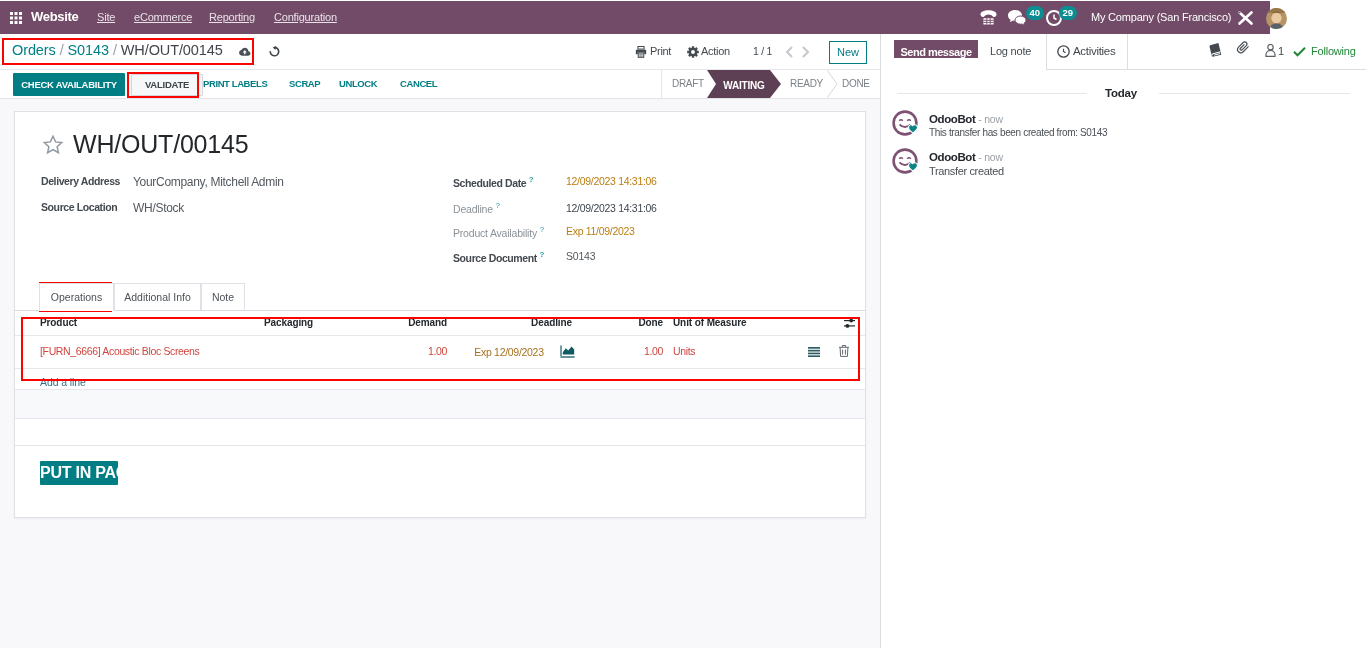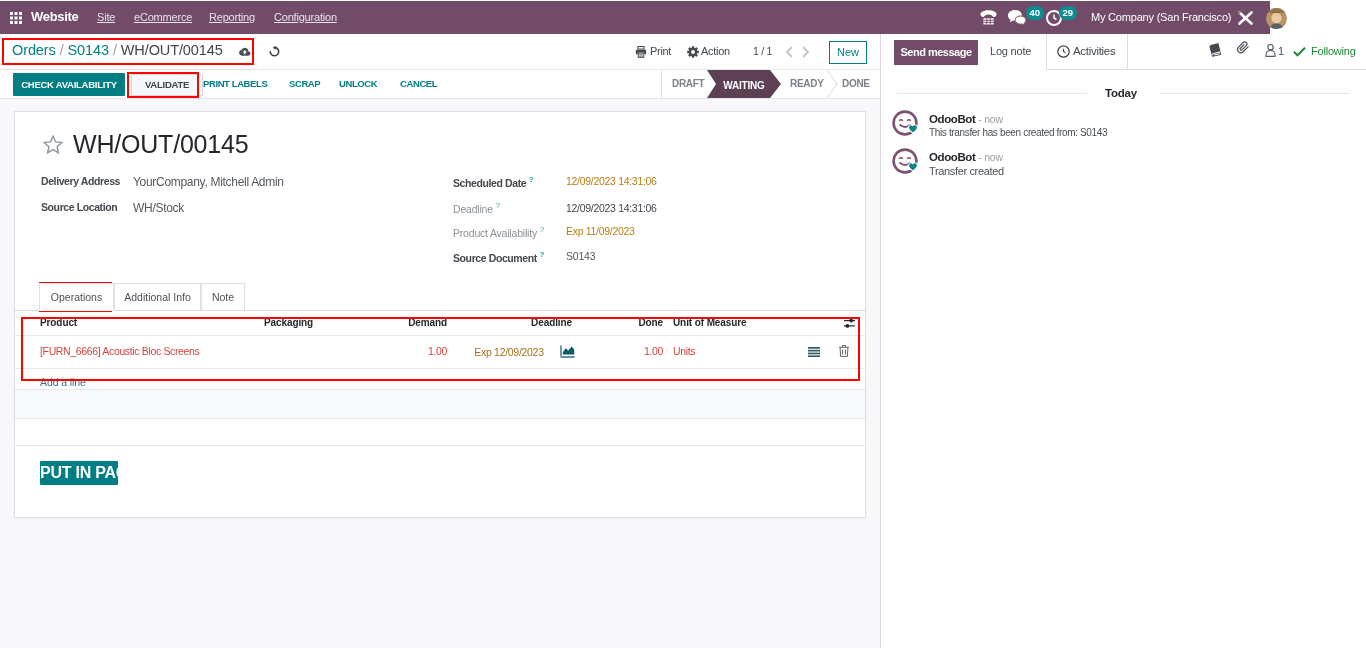--- a/index.html
+++ b/index.html
@@ -16,21 +16,21 @@
 
 #leftpanel { position:absolute; left:0; top:34px; width:881px; height:614px; background:#f8f8fb; }
 #row1 { position:absolute; left:0; top:0; width:881px; height:36px; background:#fff; border-bottom:1px solid #e7e7ee; }
 #row2 { position:absolute; left:0; top:36px; width:881px; height:29px; background:#fff; border-bottom:1px solid #e3e3ea; }
 .bc { font-size:14.5px; letter-spacing:-0.1px; }
 .bc a { color:#017E84; text-decoration:none; }
 .btn { display:inline-block; font-size:9.5px; font-weight:700; letter-spacing:-0.25px; border-radius:1px; white-space:nowrap; }
 .btn-teal { background:#017E84; color:#fff; }
 .btn-flat { color:#017E84; background:none; letter-spacing:-0.4px; }
 
-.status-txt { font-size:10px; color:#7b8289; font-weight:700; letter-spacing:-0.3px; }
+.status-txt { font-size:10px; color:#7b8289; font-weight:400; letter-spacing:-0.3px; }
 
 #card { position:absolute; left:14px; top:77px; width:852px; height:407px; background:#fff;
   border:1px solid #dfe0e8; box-shadow:0 1px 2px rgba(0,0,0,0.04); }
 .lbl { font-size:10.5px; font-weight:700; color:#43494f; letter-spacing:-0.4px; }
 .lbl-gray { font-size:10.5px; color:#8b9298; letter-spacing:-0.2px; }
 .val { font-size:12px; color:#53595f; letter-spacing:-0.3px; }
 .val-gold { font-size:10.5px; color:#ba7d10; letter-spacing:-0.3px; }
 .sup { color:#2d9ba1; font-size:8px; vertical-align:5px; letter-spacing:0; }
 
 .tab { position:absolute; top:0; height:28px; background:#fff; border:1px solid #dfe1e6;
@@ -256,21 +256,21 @@
     <div class="abs" style="left:0;top:333px;width:850px;height:1px;background:#e3e4e9"></div>
     <div class="btn btn-teal abs" style="left:25px;top:349px;width:78px;height:24px;text-align:right;line-height:24px;font-size:16px">PUT IN PACK</div>
   </div>
 
   <div class="red" style="left:2px;top:4px;width:252px;height:27px"></div>
   <div class="red" style="left:127px;top:38px;width:72px;height:26px"></div>
   <div class="red" style="left:39px;top:248px;width:73px;height:30px"></div>
   <div class="red" style="left:21px;top:283px;width:839px;height:64px"></div>
 </div>
 <div id="chatter">
-  <div class="abs" style="left:13px;top:6px;width:84px;height:25px;background:#714B67;color:#fff;font-size:11px;font-weight:700;letter-spacing:-0.5px;text-align:center;line-height:24px">Send message</div>
+  <div class="abs" style="left:13px;top:6px;width:84px;height:18px;background:#714B67;color:#fff;font-size:11px;font-weight:700;letter-spacing:-0.5px;text-align:center;line-height:24px">Send message</div>
   <div class="abs" style="left:109px;top:11px;font-size:11px;color:#43494f;letter-spacing:-0.2px">Log note</div>
   <div class="abs" style="left:165px;top:0;width:1px;height:36px;background:#dcdee2"></div>
   <svg class="abs" style="left:176px;top:11px" width="13" height="13" viewBox="0 0 16 16">
     <circle cx="8" cy="8" r="7" fill="none" stroke="#43494f" stroke-width="1.6"></circle>
     <path d="M8 4.5 L8 8 L10.5 9.5" stroke="#43494f" stroke-width="1.4" fill="none"></path>
   </svg>
   <div class="abs" style="left:192px;top:11px;font-size:11.5px;color:#43494f;letter-spacing:-0.3px">Activities</div>
   <div class="abs" style="left:246px;top:0;width:1px;height:36px;background:#dcdee2"></div>
   <div class="abs" style="left:165px;top:35px;width:320px;height:1px;background:#dcdee2"></div>
 

